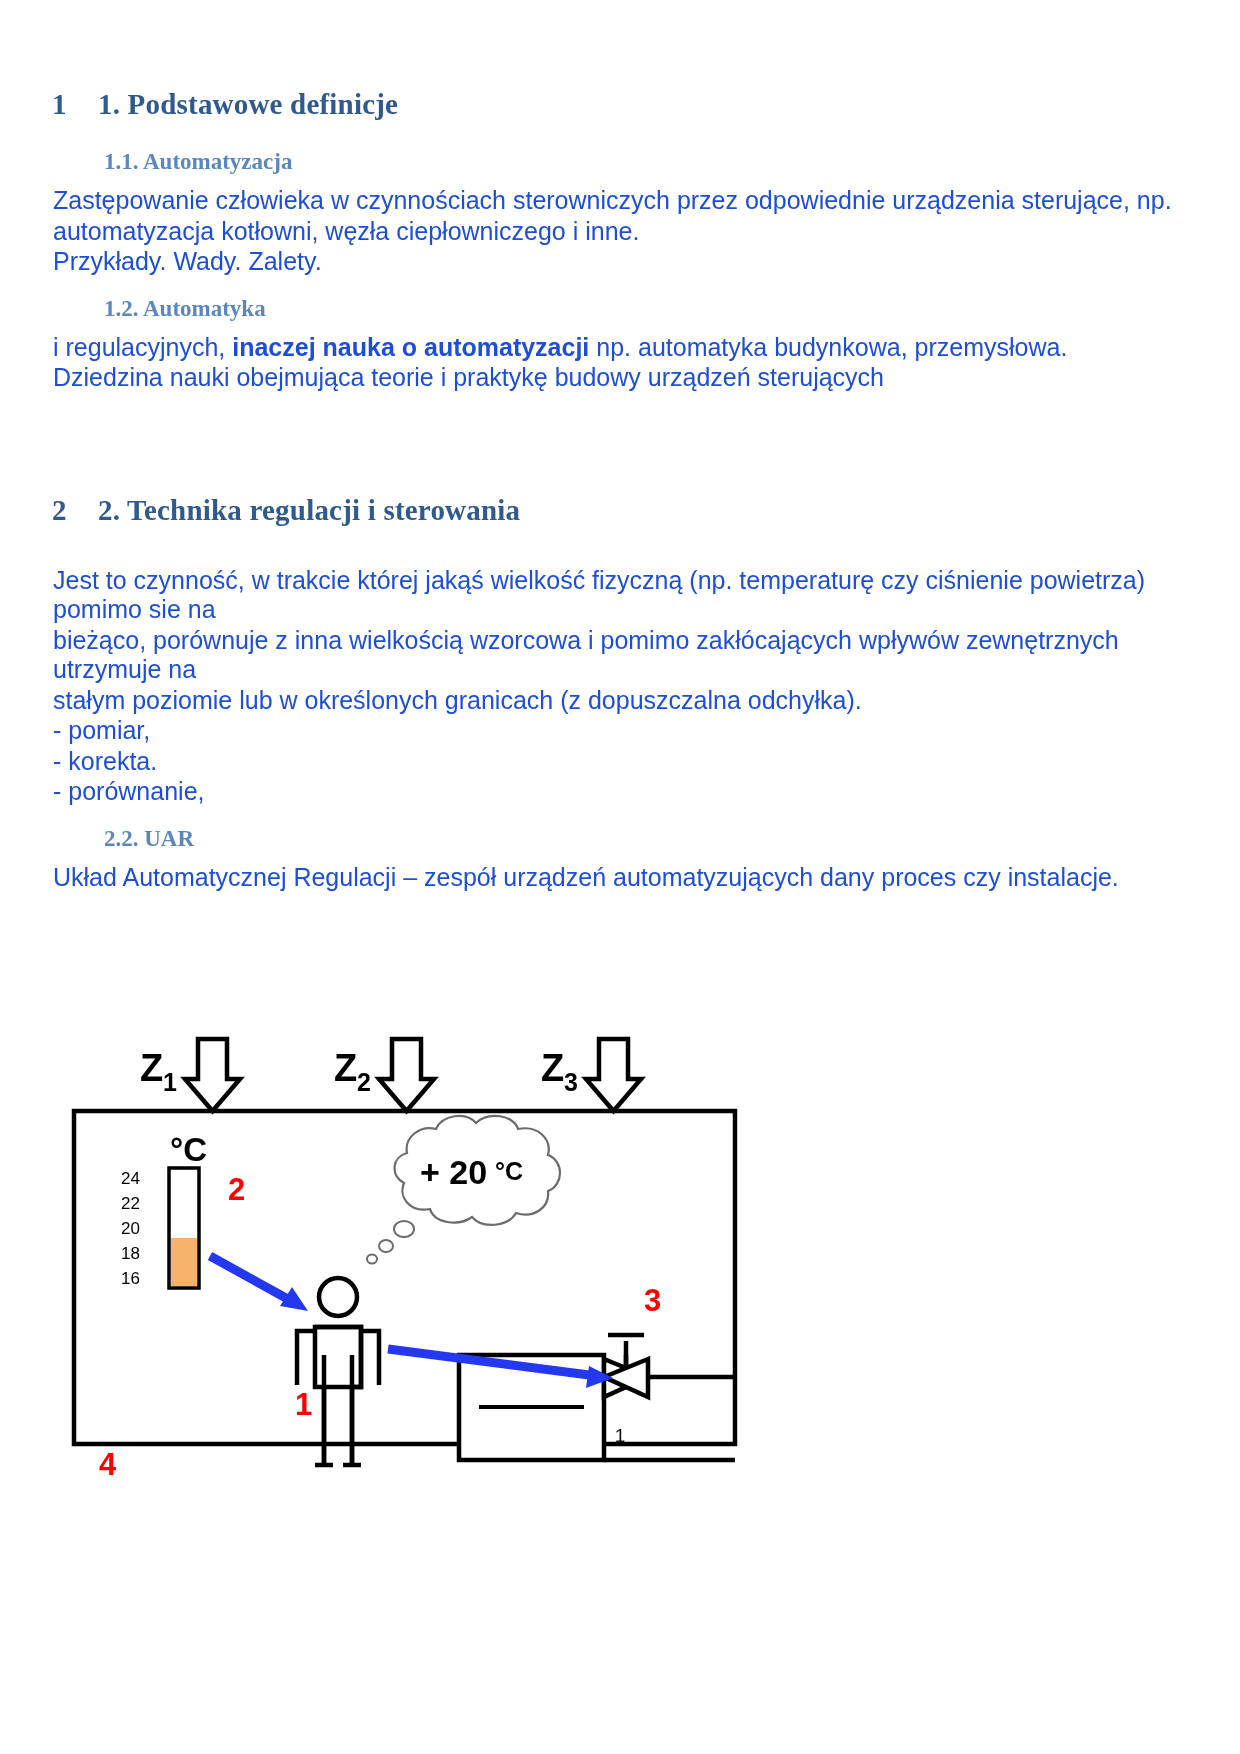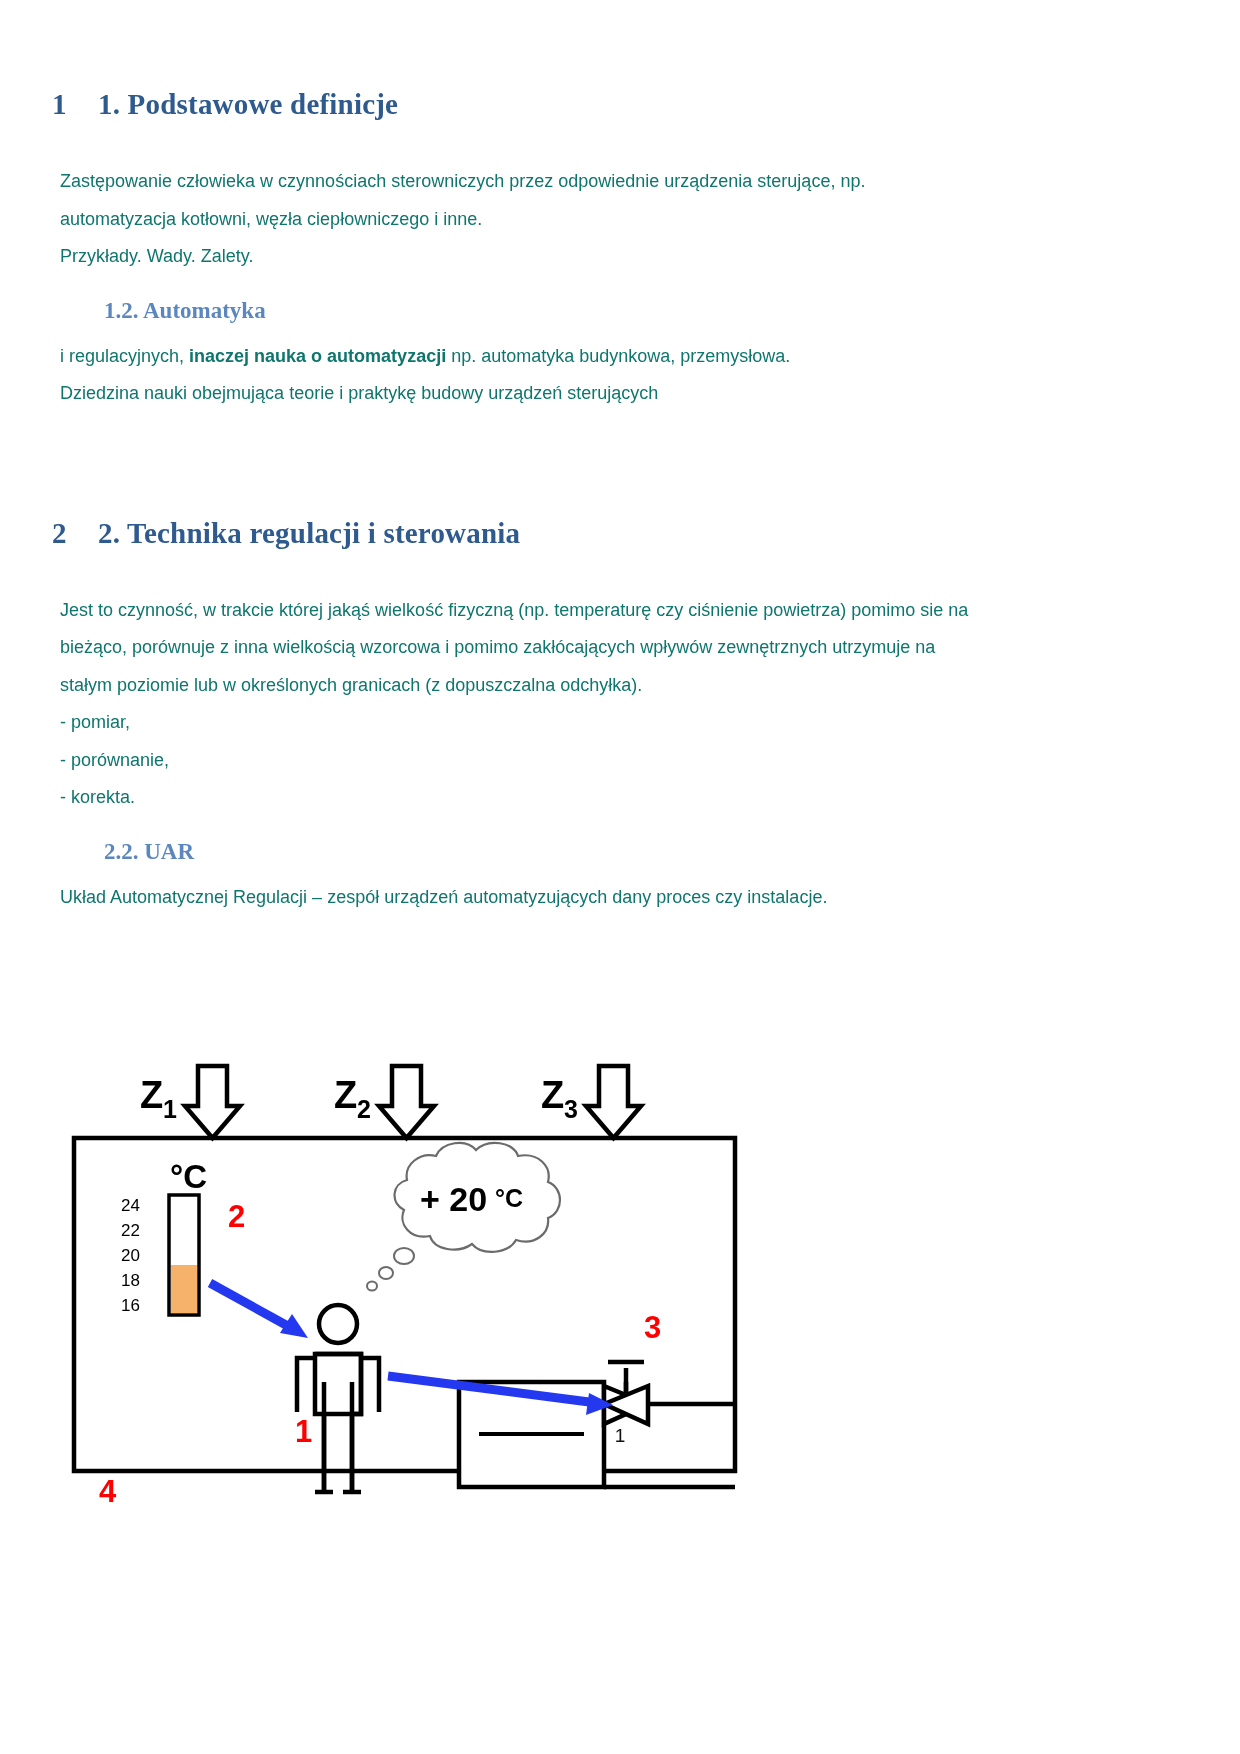--- a/index.html
+++ b/index.html
@@ -49,24 +49,24 @@
     font-family: "Liberation Serif", serif;
     font-weight: bold;
     font-size: 23px;
     color: #5B87BE;
     margin: 0;
     padding-left: 52px;
   }
 
   
   .p {
-    font-size: 18px;
+    font-size: 25px;
     line-height: 29.5px;
-    color: #0f766e;
-    margin: 8px;
+    color: #1d4ed8;
+    margin: 1px;
   }
   .p b { font-weight: bold; }
   .sp-10 { height: 10px; }
   .sp-14 { height: 14px; }
   .sp-18 { height: 18px; }
   .sp-28 { height: 28px; }
   .sp-46 { height: 46px; }
   .sp-72 { height: 72px; }
 
   
@@ -95,20 +95,21 @@
 
   <div class="content">
 
     <div class="h1">
       <span class="num">1</span>
       <span>1. Podstawowe definicje</span>
     </div>
 
     <div class="sp-28"></div>
 
+    <div class="h2">1.1. Automatyzacja</div>
     <div class="sp-10"></div>
     <p class="p">Zastępowanie człowieka w czynnościach sterowniczych przez odpowiednie urządzenia sterujące, np.</p>
     <p class="p">automatyzacja kotłowni, węzła ciepłowniczego i inne.</p>
     <p class="p">Przykłady. Wady. Zalety.</p>
 
     <div class="sp-18"></div>
 
     <div class="h2">1.2. Automatyka</div>
     <div class="sp-10"></div>
     <p class="p"><span>i regulacyjnych, </span><b>inaczej nauka o automatyzacji</b><span> np. automatyka budynkowa, przemysłowa.</span></p>
@@ -122,22 +123,22 @@
       <span>2. Technika regulacji i sterowania</span>
     </div>
 
     <div class="sp-28"></div>
 
     <div class="sp-10"></div>
     <p class="p">Jest to czynność, w trakcie której jakąś wielkość fizyczną (np. temperaturę czy ciśnienie powietrza) pomimo sie na</p>
     <p class="p">bieżąco, porównuje z inna wielkością wzorcowa i pomimo zakłócających wpływów zewnętrznych utrzymuje na</p>
     <p class="p">stałym poziomie lub w określonych granicach (z dopuszczalna odchyłka).</p>
     <p class="p">- pomiar,</p>
+    <p class="p">- korekta.</p>
     <p class="p">- porównanie,</p>
-    <p class="p">- korekta.</p>
 
     <div class="sp-18"></div>
 
     <div class="h2">2.2. UAR</div>
     <div class="sp-10"></div>
     <p class="p">Układ Automatycznej Regulacji – zespół urządzeń automatyzujących dany proces czy instalacje.</p>
 
     <div class="sp-72"></div>
     <div class="sp-46"></div>
 

